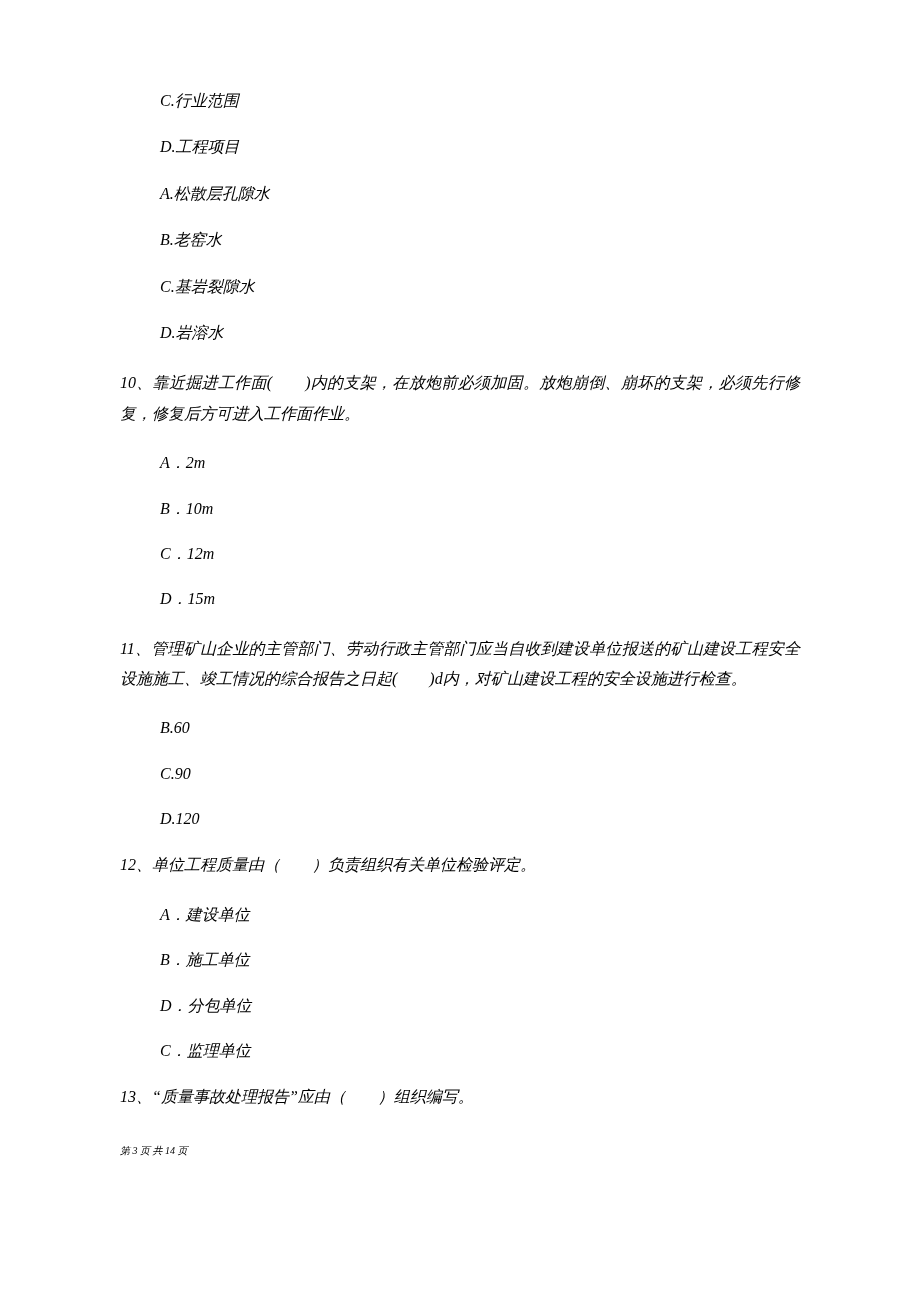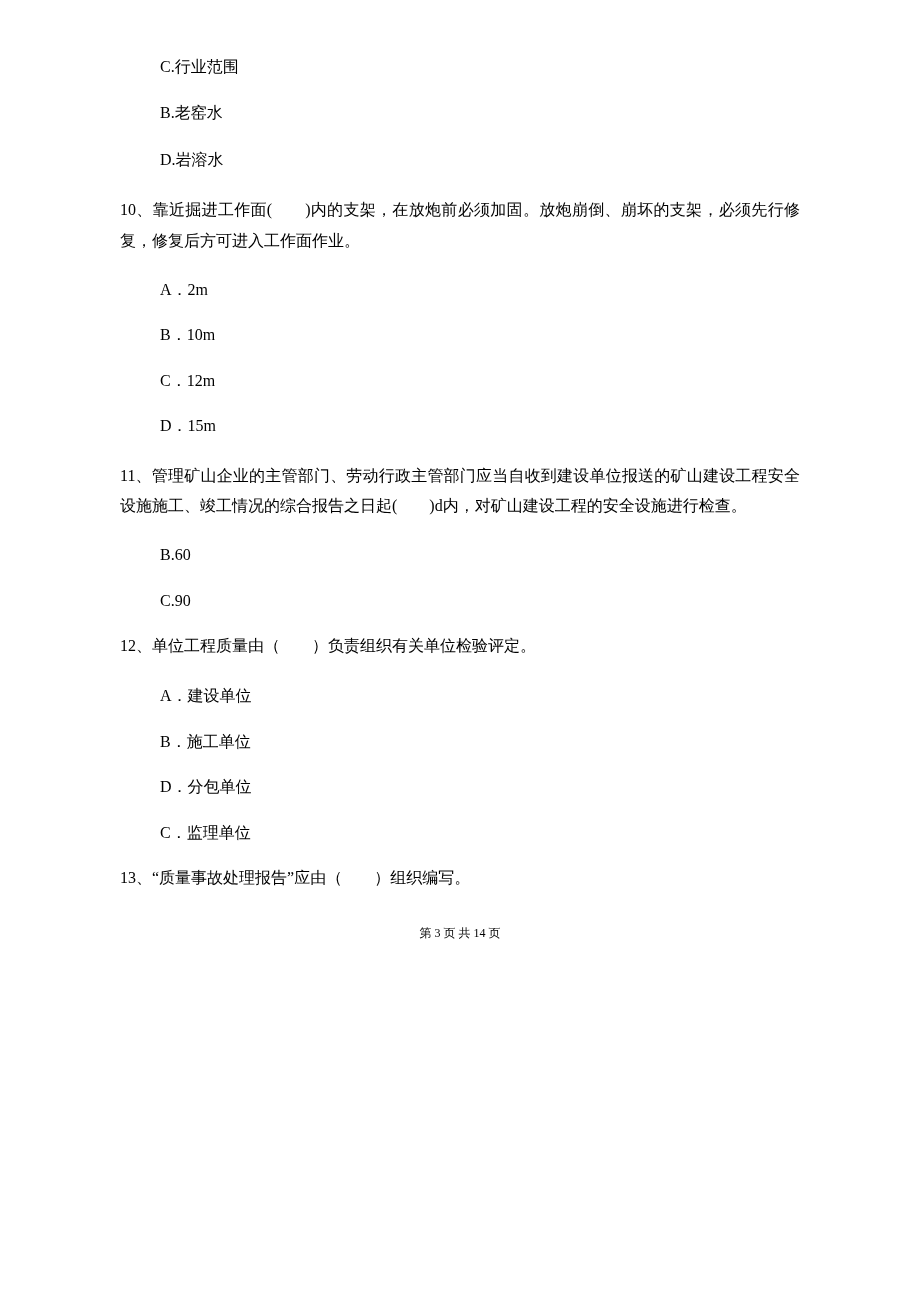--- a/index.html
+++ b/index.html
@@ -10,61 +10,65 @@
   body {
     width: 920px;
     min-height: 1302px;
     font-family: "SimSun", "Songti SC", serif;
     font-size: 16px;
     color: #000;
     line-height: 1.4;
     position: relative;
   }
   .page {
-    padding: 56px 120px 0 120px;
+    padding: 90px 120px 0 120px;
+    font-style: italic;
   }
   .opt {
     margin: 0 0 24px 40px;
   }
   .stem {
     margin: 0 0 28px 0;
   }
   .stem-wrap {
     margin: 0 0 23px 0;
     line-height: 1.9;
     text-align: justify;
   }
   .opt-wide {
     margin: 0 0 23px 40px;
   }
   .footer {
-    text-align: center;
-    font-size: 12px;
+    font-size: 10px;
     margin-top: 36px;
   }
 </style>
 </head>
 <body>
 
 <div class="page">
 
   <div class="opt">C.行业范围</div>
+  <div class="opt">D.工程项目</div>
 
+  <div class="opt">A.松散层孔隙水</div>
   <div class="opt">B.老窑水</div>
+  <div class="opt">C.基岩裂隙水</div>
   <div class="opt">D.岩溶水</div>
 
   <div class="stem-wrap">10、靠近掘进工作面(　　)内的支架，在放炮前必须加固。放炮崩倒、崩坏的支架，必须先行修复，修复后方可进入工作面作业。</div>
   <div class="opt-wide">A．2m</div>
   <div class="opt-wide">B．10m</div>
   <div class="opt-wide">C．12m</div>
   <div class="opt-wide">D．15m</div>
 
   <div class="stem-wrap">11、管理矿山企业的主管部门、劳动行政主管部门应当自收到建设单位报送的矿山建设工程安全设施施工、竣工情况的综合报告之日起(　　)d内，对矿山建设工程的安全设施进行检查。</div>
   <div class="opt-wide">B.60</div>
   <div class="opt-wide">C.90</div>
+  <div class="opt-wide">D.120</div>
 
   <div class="stem">12、单位工程质量由（　　）负责组织有关单位检验评定。</div>
   <div class="opt-wide">A．建设单位</div>
   <div class="opt-wide">B．施工单位</div>
   <div class="opt-wide">D．分包单位</div>
   <div class="opt-wide">C．监理单位</div>
 
   <div class="stem">13、“质量事故处理报告”应由（　　）组织编写。</div>
 
   <div class="footer">第 3 页 共 14 页</div>

